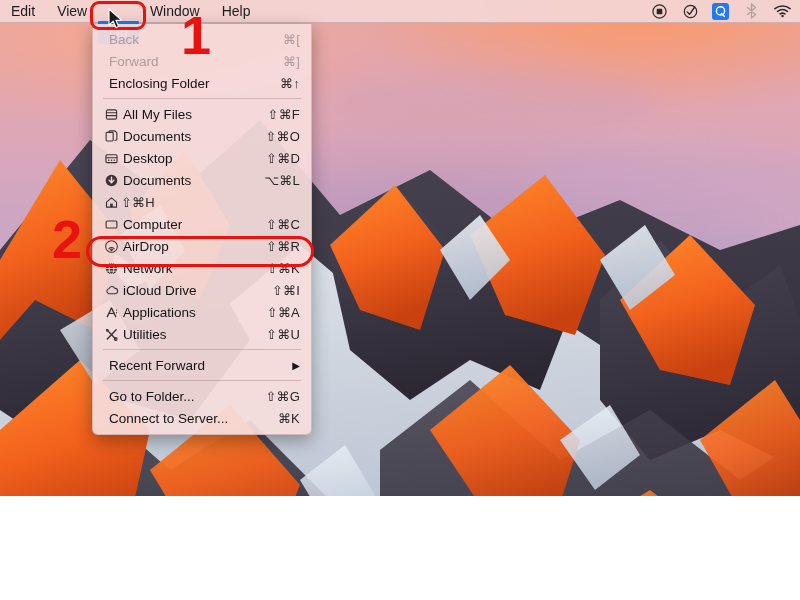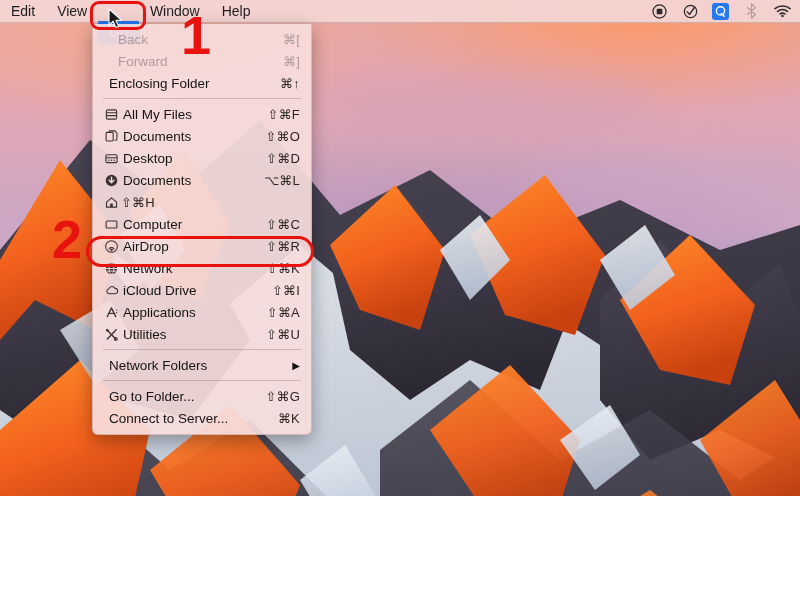--- a/index.html
+++ b/index.html
@@ -53,21 +53,21 @@
     border-radius: 0 0 6px 6px;
     box-shadow: 0 6px 18px rgba(0,0,0,.32);
     padding: 4px 0 5px 0;
     -webkit-backdrop-filter: blur(14px);
   }
   .mi {
     position: relative; display: flex; align-items: center;
     height: 22px; padding: 0 11px 0 9px; font-size: 13.5px; color: #141414;
     white-space: nowrap;
   }
-  .mi.disabled { color: #b09a9c; margin-left: 9px; }
+  .mi.disabled { color: #b09a9c; }
   .mi .ico { width: 19px; flex: 0 0 19px; display: flex; align-items: center; justify-content: center; color: #3b3335; }
   .mi .lbl { flex: 1 1 auto; padding-left: 2px; }
   .mi .key { font-size: 13px; letter-spacing: .2px; color: #2b2426; font-family: "Liberation Sans", sans-serif; }
   .mi.disabled .key { color: #b09a9c; }
   .mi .arrow { font-size: 10px; color: #141414; }
   .sep { height: 1px; background: rgba(120,95,100,.30); margin: 4px 10px; }
   .mi.noicon { padding-left: 14px; }
 
   
   .ann { position: absolute; pointer-events: none; }
@@ -335,21 +335,21 @@
           <rect x="1.2" y="1.2" width="2.6" height="2.6" rx=".6" fill="#3b3335"></rect>
         </svg>
       </span>
       <span class="lbl">Utilities</span>
       <span class="key">⇧⌘U</span>
     </div>
 
     <div class="sep"></div>
 
     <div class="mi noicon">
-      <span class="lbl">Network Folders</span>
+      <span class="lbl">Recent Forward</span>
       <span class="arrow">▶</span>
     </div>
 
     <div class="sep"></div>
 
     <div class="mi noicon">
       <span class="lbl">Go to Folder...</span>
       <span class="key">⇧⌘G</span>
     </div>
     <div class="mi noicon">

